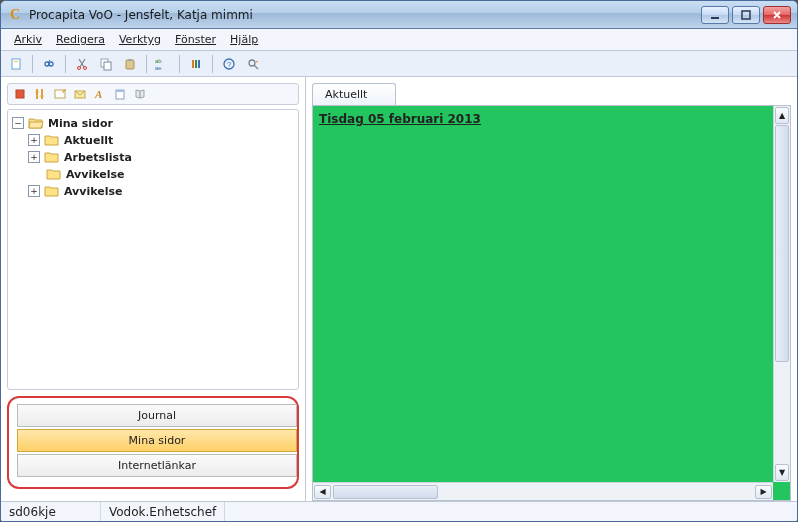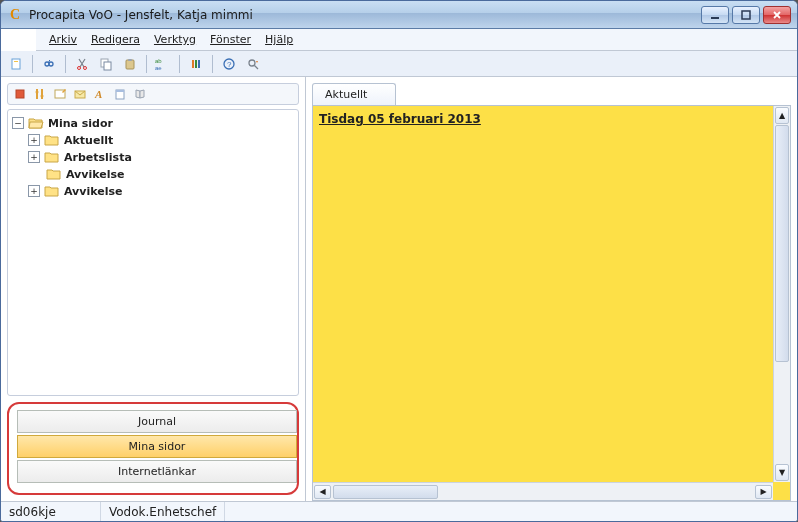--- a/index.html
+++ b/index.html
@@ -41,21 +41,21 @@
   }
   .winbtn.close {
     background: linear-gradient(to bottom,#f3a2a2,#e36666 50%,#cf3232 51%,#e98a8a);
     border-color:#a03030; color:#fff;
   }
   .winbtn svg { display:block; }
 
   
   .menubar {
     height: 22px; display:flex; align-items:center; padding: 0 6px;
-    background:#f2f6fc; border-bottom:1px solid #c0c8d4;margin-left:35px;
+    background:#f2f6fc; border-bottom:1px solid #c0c8d4;
   }
   .menuitem { padding: 2px 7px; cursor: default; }
   .menuitem .ul { text-decoration: underline; }
 
   
   .toolbar {
     height: 26px; display:flex; align-items:center;
     background:#eaf0f9; border-bottom:1px solid #c0c8d4;
     padding: 0 4px; gap:2px;
   }
@@ -110,21 +110,21 @@
     background:#fff;
   }
   .folder-icon { width:16px; height:14px; margin-right:4px; flex:none; }
   .tree-label { font-weight:bold; }
 
   .indent-0{ padding-left:2px; }
   .indent-1{ padding-left:18px; }
   .indent-2{ padding-left:36px;text-align:right; }
 
   .nav-group{
-    margin:6px 0 6px 0;
+    margin:6px 0 12px 0;
     border:2px solid #d63a3a; border-radius:12px;
     padding:6px 0 10px 8px;
     display:flex; flex-direction:column; gap:2px;
   }
   .nav-btn{
     height:23px;
     border:1px solid #b6bdb7;
     background:linear-gradient(to bottom,#fafafa,#ececec);
     display:flex; align-items:center; justify-content:center;
     font-size:11px; cursor:pointer;
@@ -144,21 +144,21 @@
     border-bottom:none;
     background:linear-gradient(to bottom,#ffffff,#eef3fb);
     border-radius:3px 3px 0 0;
     padding:0 28px 0 12px;
     display:flex; align-items:center;
     font-size:11px; cursor:pointer;
   }
   .doc-pane{
     flex:1;
     border:1px solid #b6c2d2;
-    background:#fde047;
+    background:#22c55e;
     position:relative;
     display:flex; flex-direction:column;
   }
   .doc-body{
     flex:1; overflow:auto; padding:4px 8px 4px 4px;
   }
   .doc-body .heading{
     font-weight:bold; text-decoration:underline;
     font-size:12px; margin:2px 0 0 2px;
   }

